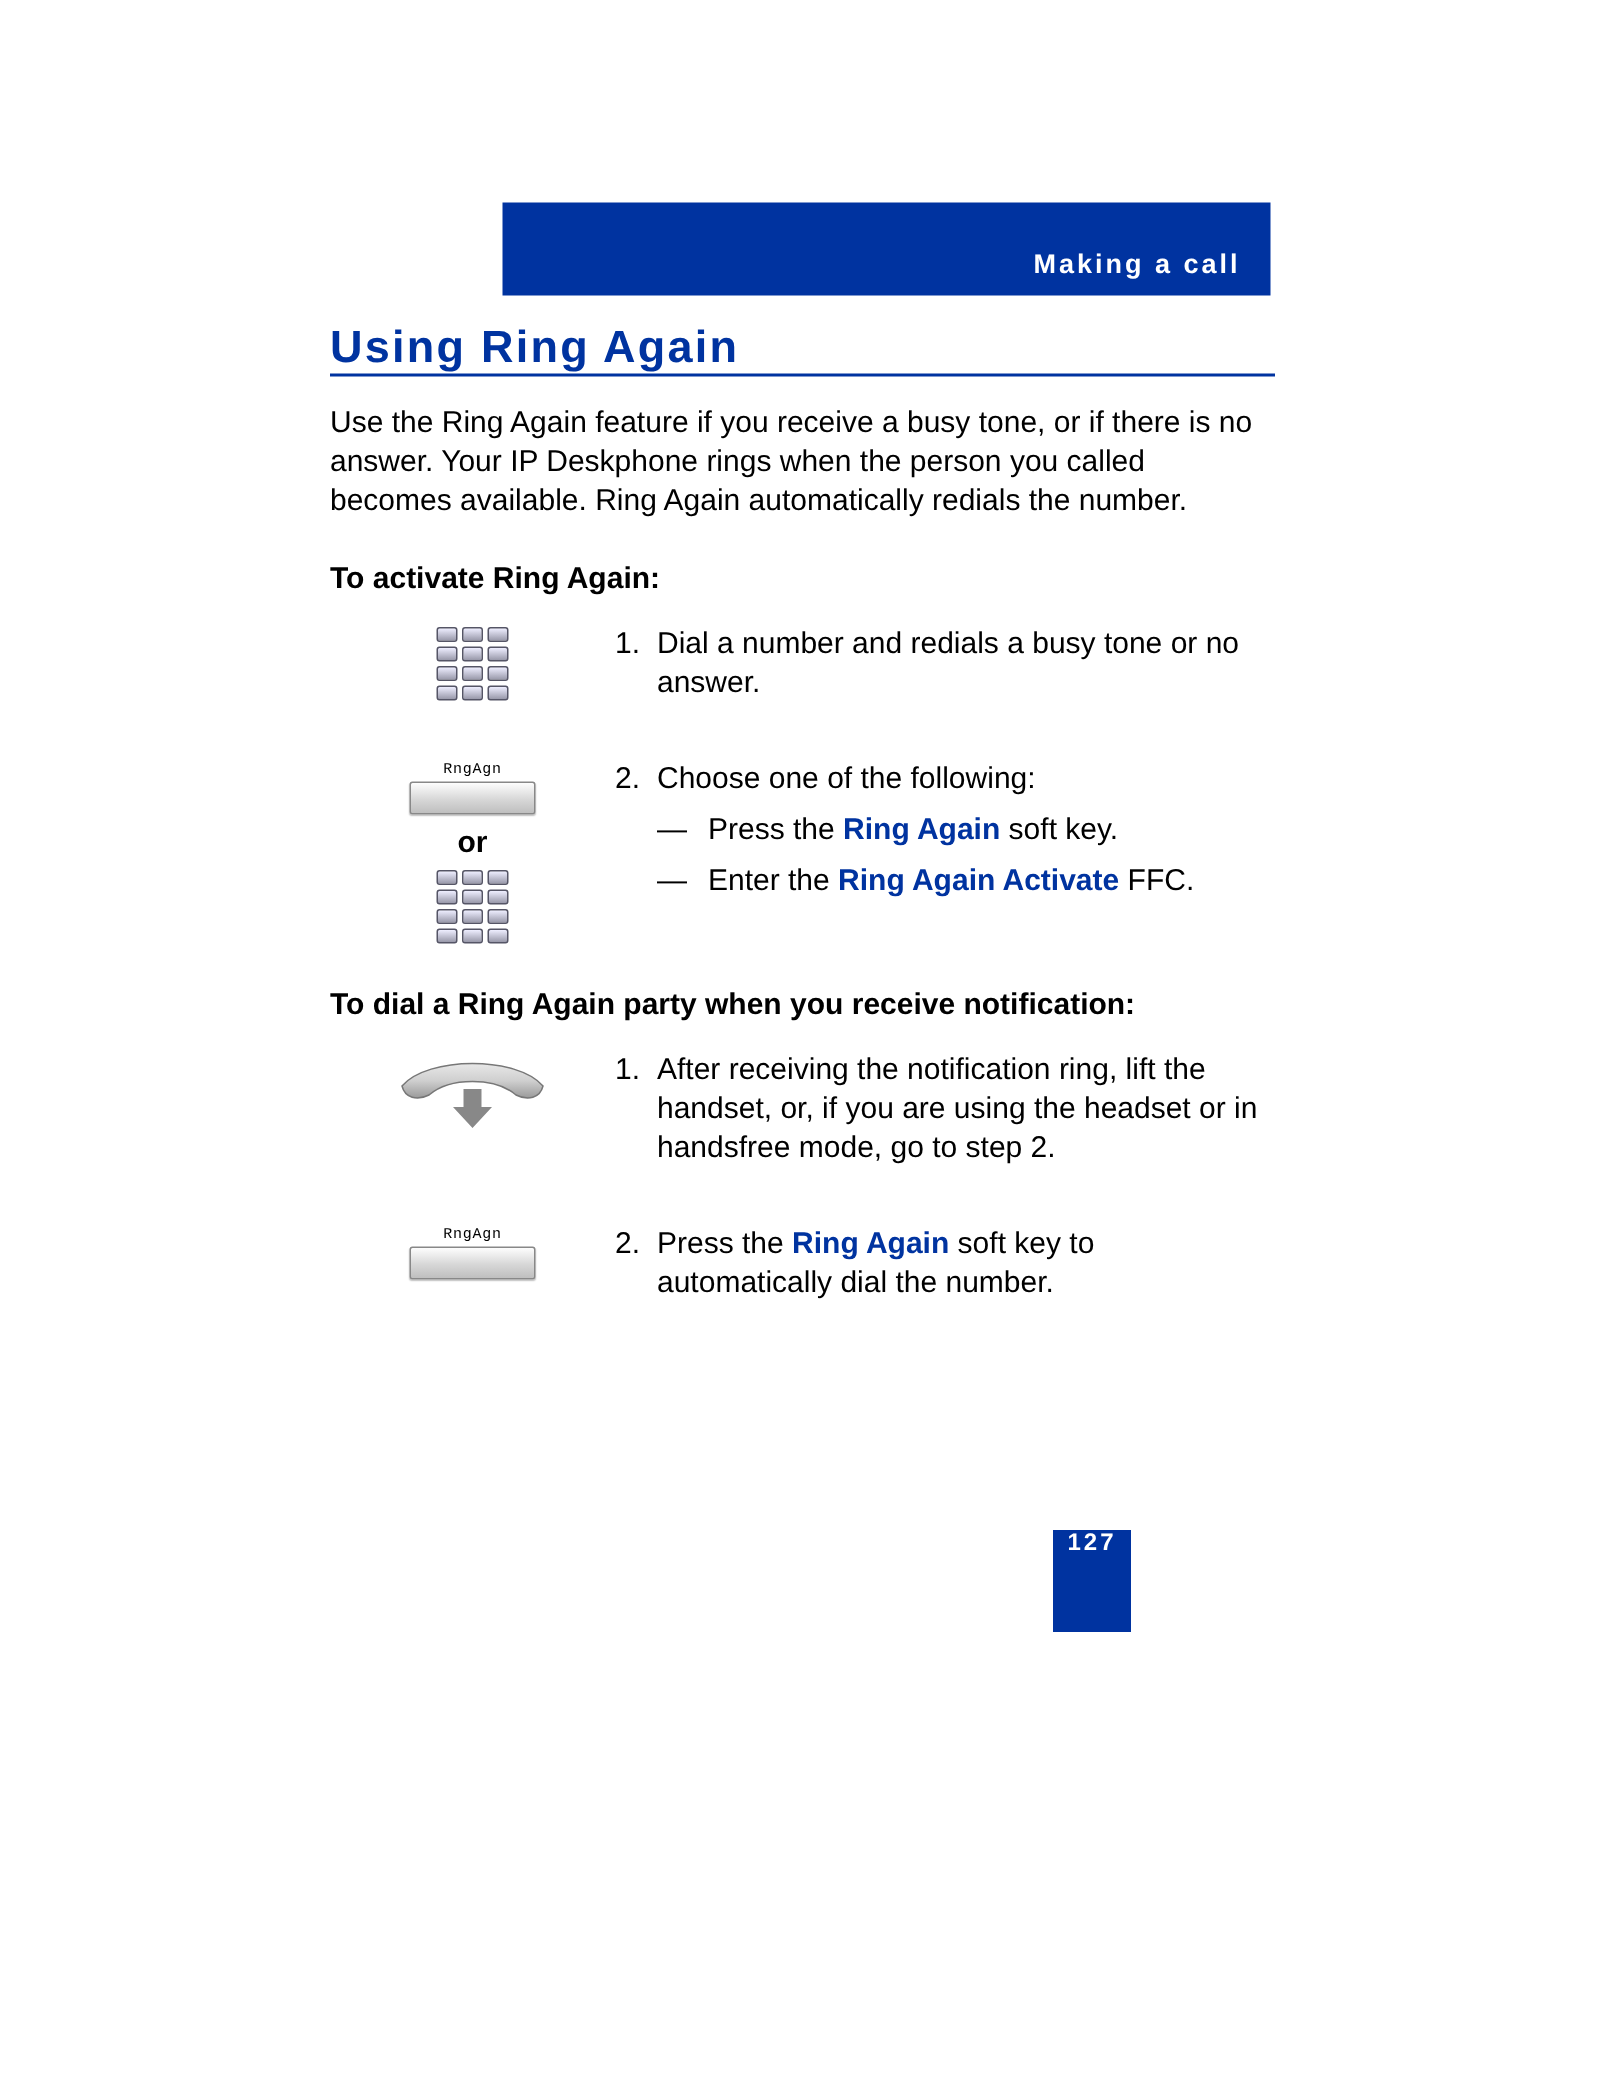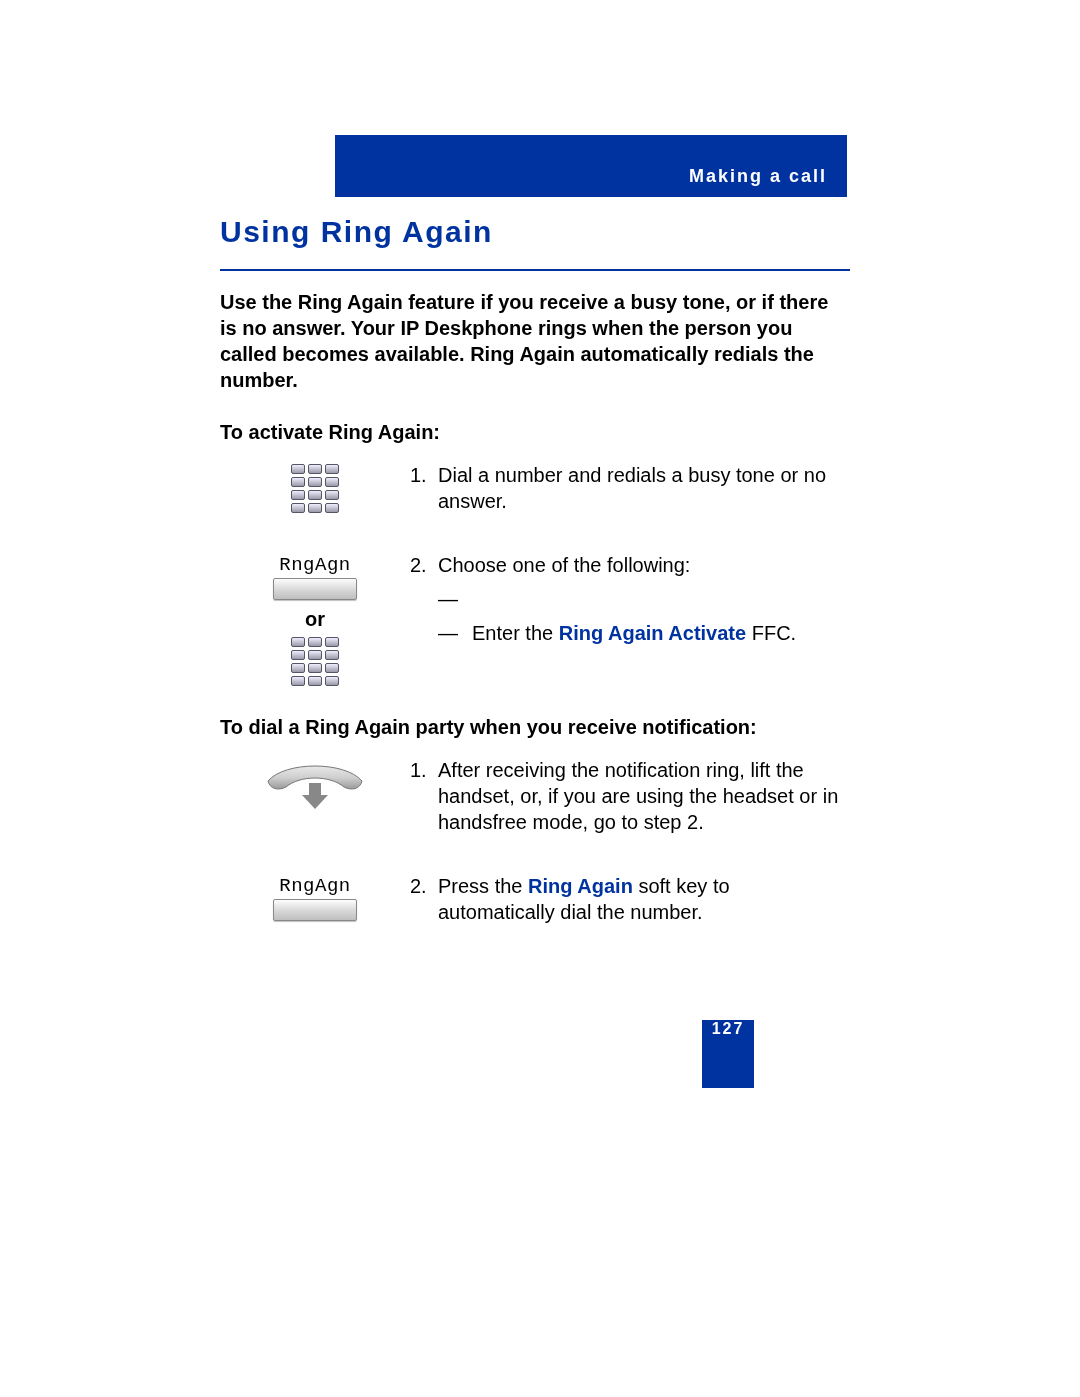--- a/index.html
+++ b/index.html
@@ -40,27 +40,26 @@
     top: 215px;
     width: 630px;
   }
   h1.title {
     color: #0033a0;
     font-size: 30px;
     font-weight: bold;
     letter-spacing: 1.5px;
     margin: 0 0 8px 0;
     border-bottom: 2px solid #0033a0;
-    padding-bottom: 20px;
+    padding-bottom: 0;
   }
   p.intro {
     font-size: 20px;
     line-height: 1.3;
     margin: 18px 0 28px 0;
-    font-weight: bold;
   }
   .subhead {
     font-weight: bold;
     font-size: 20px;
     margin: 22px 0 18px 0;
   }
   .row {
     display: flex;
     align-items: flex-start;
     margin-bottom: 30px;
@@ -108,21 +107,21 @@
   .key {
     width: 14px;
     height: 10px;
     background: linear-gradient(#eef 0%, #99a 100%);
     border: 1px solid #556;
     border-radius: 2px;
     box-sizing: border-box;
   }
   .softkey-label {
     font-family: "Courier New", monospace;
-    font-size: 19px;
+    font-size: 10px;
     letter-spacing: 0.5px;
     margin-bottom: 2px;
   }
   .softkey-btn {
     width: 82px;
     height: 20px;
     background: linear-gradient(#fdfdfd 0%, #d7d7d7 55%, #bfbfbf 100%);
     border: 1px solid #888;
     border-radius: 2px;
     box-shadow: 0 1px 1px rgba(0,0,0,0.25);
@@ -219,20 +218,23 @@
         </div>
       </div>
       <div class="text-col">
         <div class="list-item">
           <span class="list-num">2.</span>
           <span>Choose one of the following:</span>
         </div>
         <div class="sublist">
           <div class="sub-item">
             <span class="dash">—</span>
+            <span>
+              <span>Press the </span><span class="blue-bold">Ring Again</span><span> soft key.</span>
+            </span>
           </div>
           <div class="sub-item">
             <span class="dash">—</span>
             <span>
               <span>Enter the </span><span class="blue-bold">Ring Again Activate</span><span> FFC.</span>
             </span>
           </div>
         </div>
       </div>
     </div>

